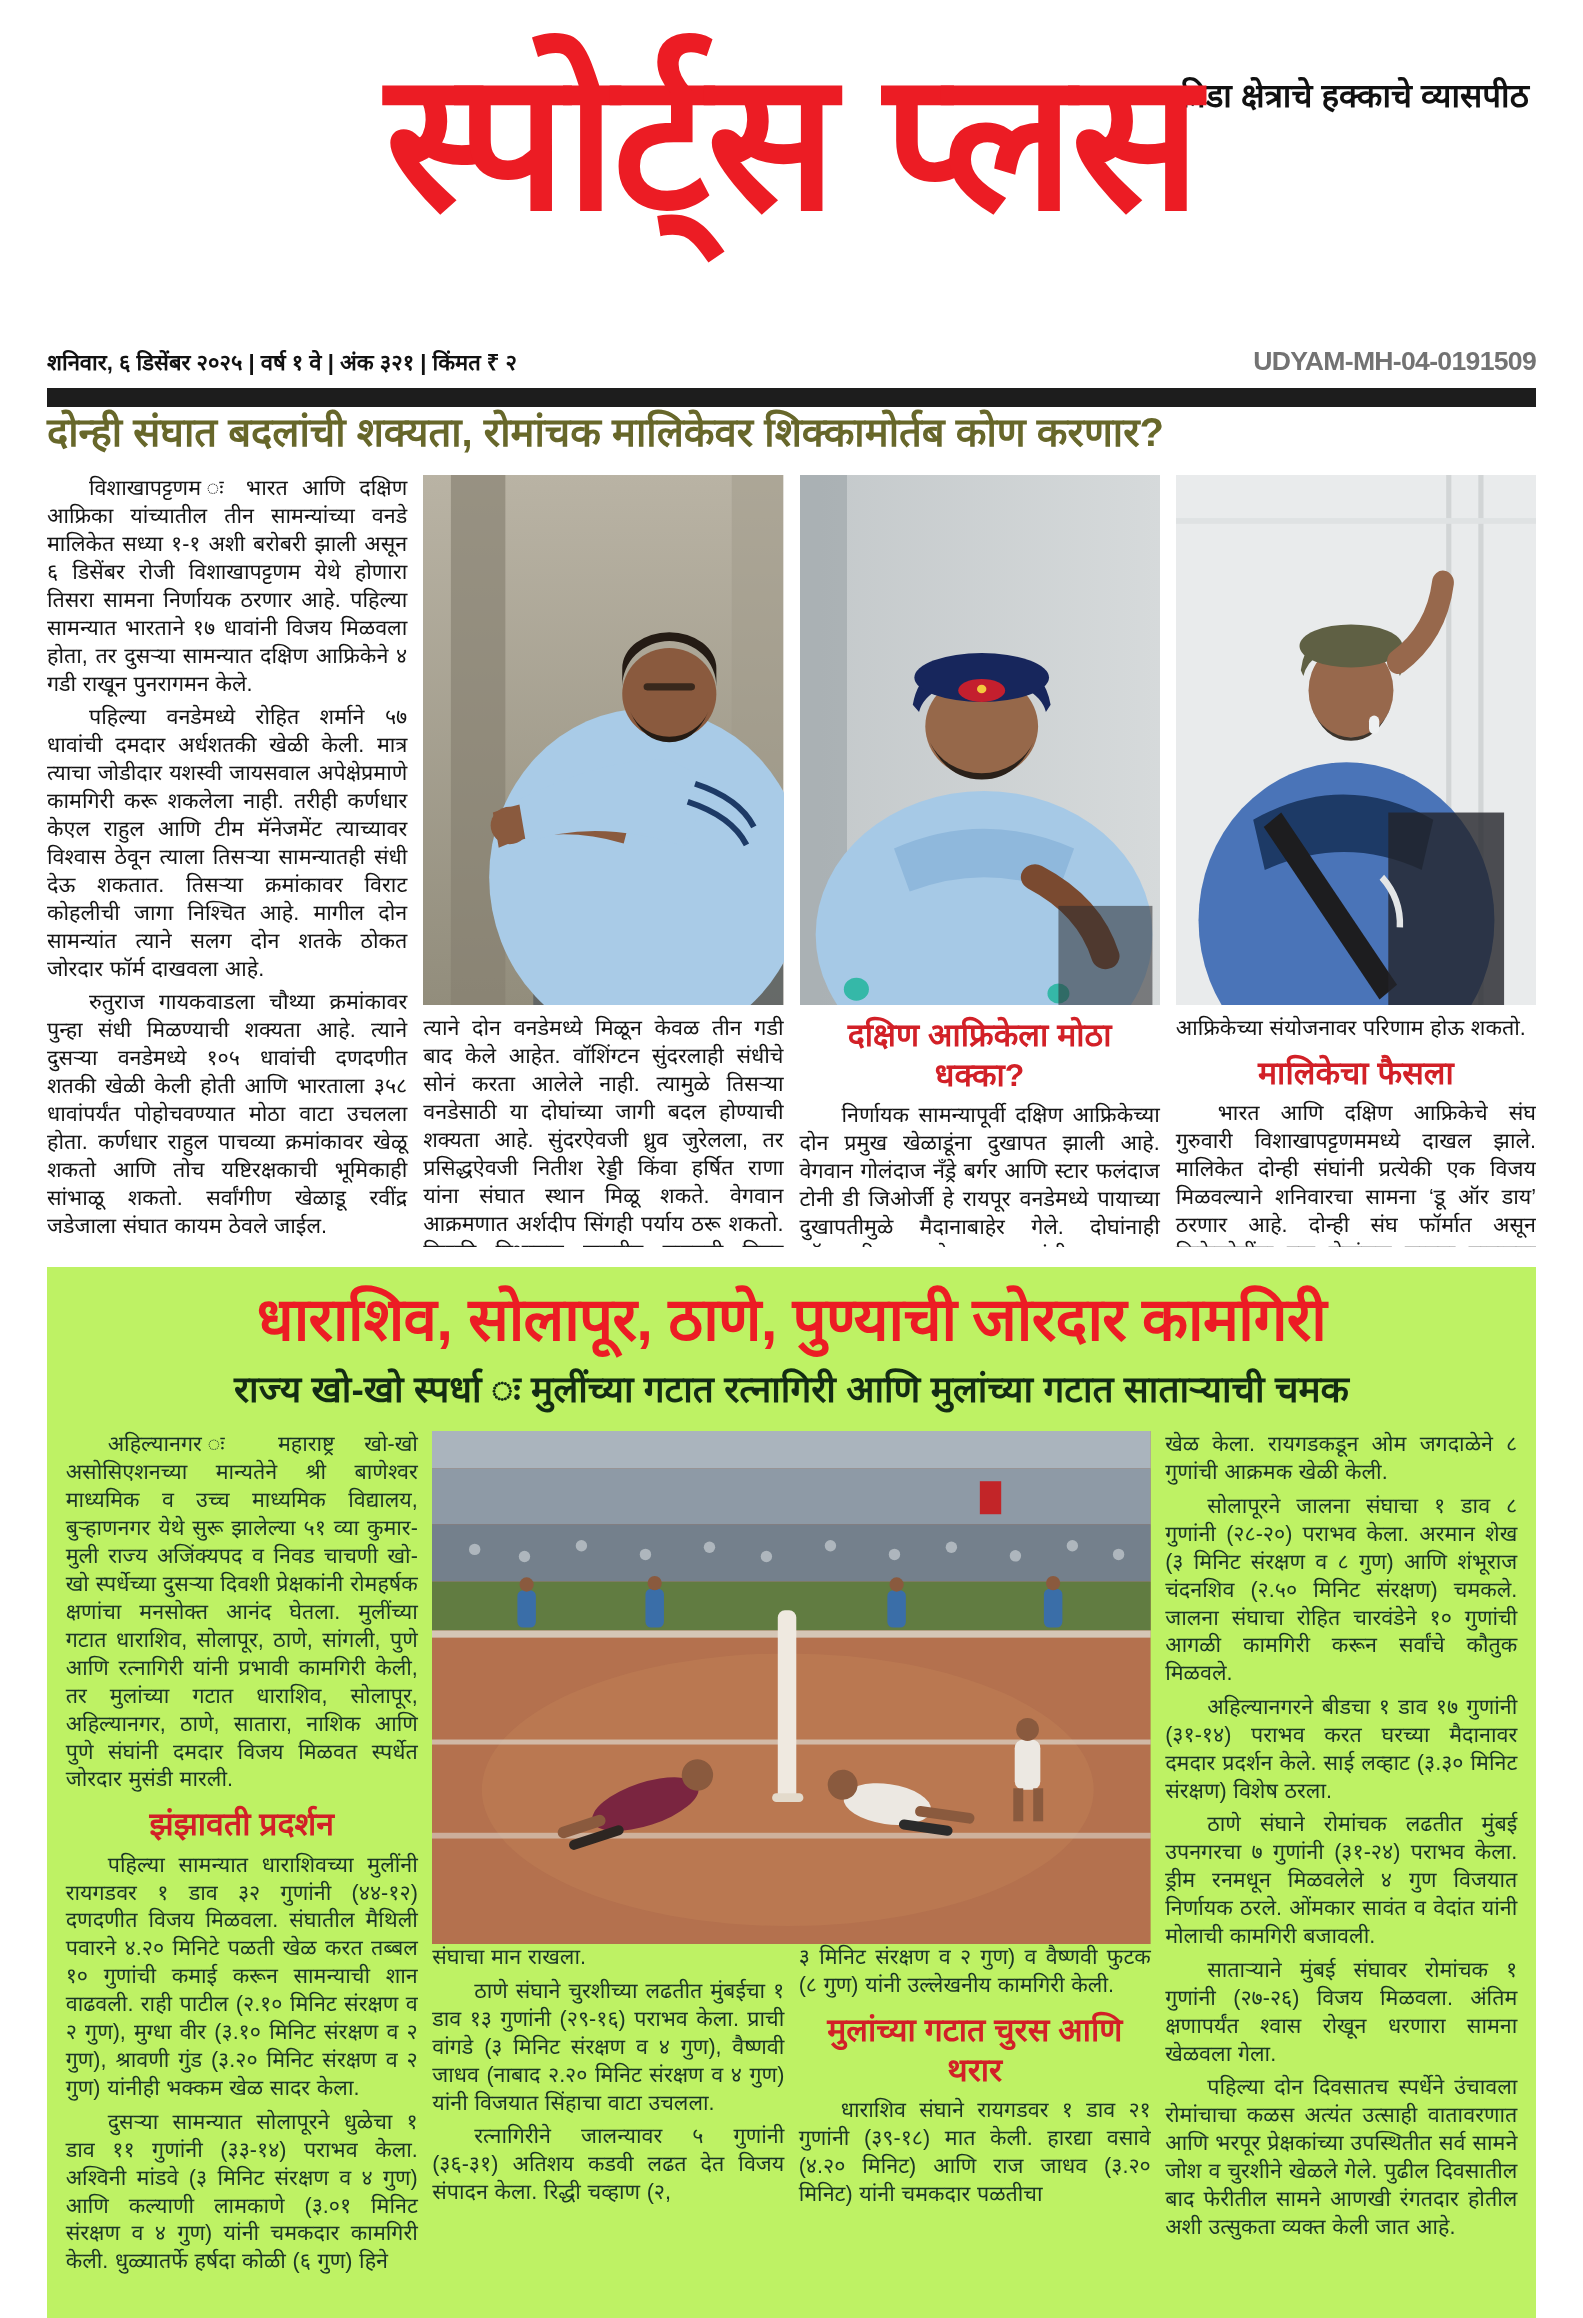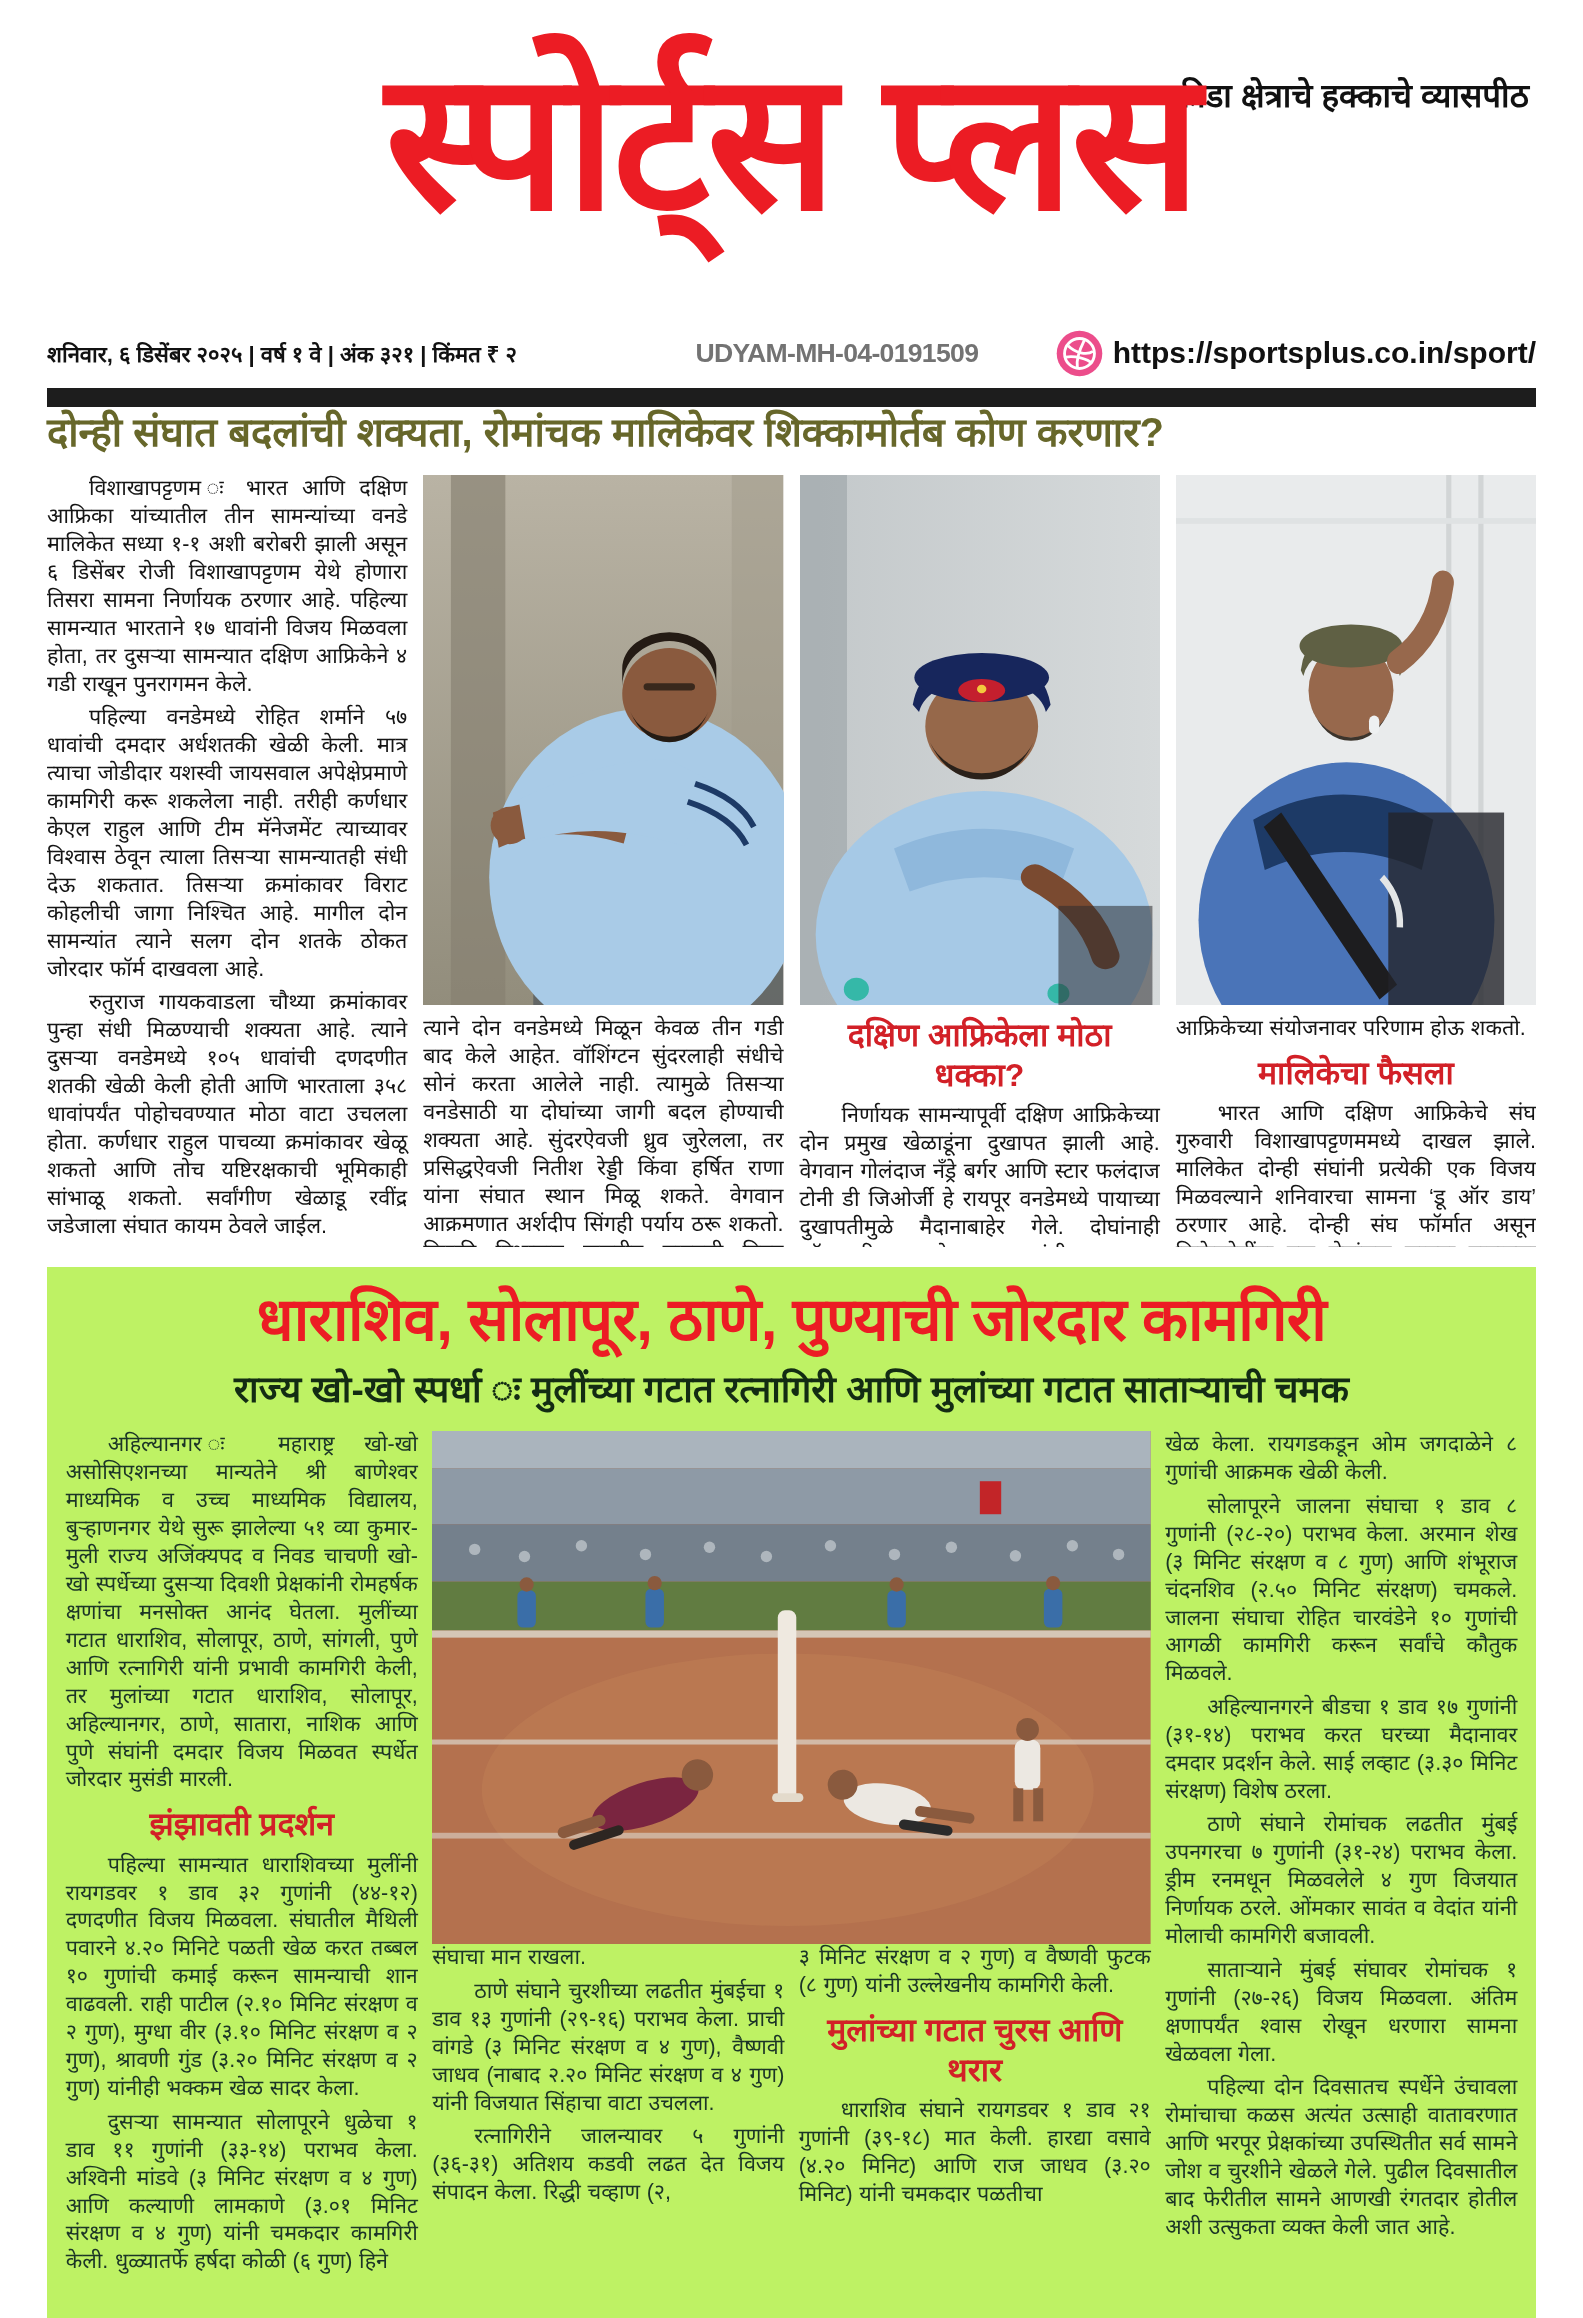--- a/index.html
+++ b/index.html
@@ -84,30 +84,20 @@
 <body>
 
 <div class="page">
 
   <div class="header">
     <div class="tagline">क्रीडा क्षेत्राचे हक्काचे व्यासपीठ</div>
     <div class="masthead-title">स्पोर्ट्स प्लस</div>
     <div class="date-row">
       <span class="dateline">शनिवार, ६ डिसेंबर २०२५ | वर्ष १ वे | अंक ३२१ | किंमत ₹ २</span>
       <span class="udyam">UDYAM-MH-04-0191509</span>
-      <span class="site">
-        <svg class="dribbble" viewBox="0 0 66 66">
-          <circle cx="33" cy="33" r="32" fill="#ec4d8b"></circle>
-          <circle cx="33" cy="33" r="21" fill="none" stroke="#ffffff" stroke-width="4"></circle>
-          <path d="M17 22 C27 32, 43 36, 52 30" fill="none" stroke="#ffffff" stroke-width="4"></path>
-          <path d="M40 14 C34 26, 28 42, 30 53" fill="none" stroke="#ffffff" stroke-width="4"></path>
-          <path d="M14 38 C26 36, 44 40, 51 47" fill="none" stroke="#ffffff" stroke-width="4"></path>
-        </svg>
-        <span class="site-url">https://sportsplus.co.in/sport/</span>
-      </span>
     </div>
   </div>
 
   <div class="black-bar"></div>
 
   <h2 class="subheadline">दोन्ही संघात बदलांची शक्यता, रोमांचक मालिकेवर शिक्कामोर्तब कोण करणार?</h2>
 
   <div class="main-grid">
 
     <div>

